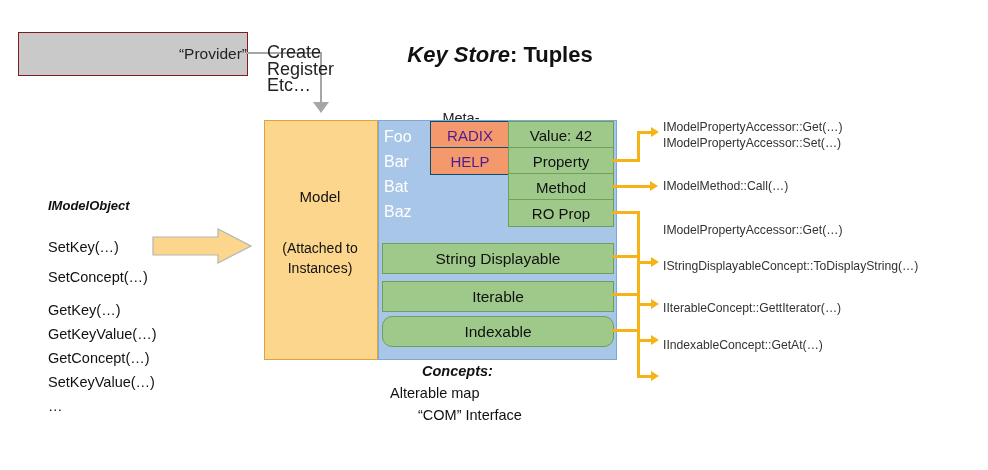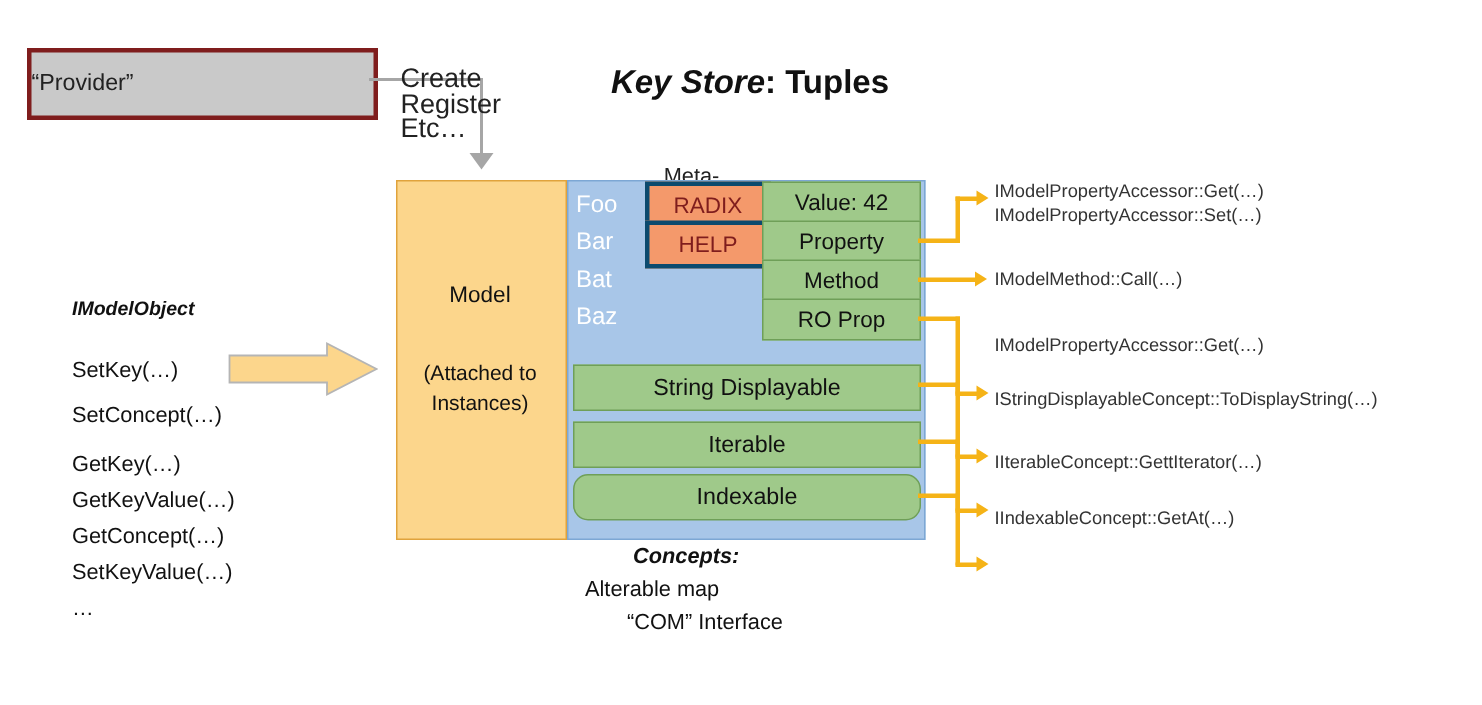--- a/index.html
+++ b/index.html
@@ -4,22 +4,22 @@
 <style>
   html,body{margin:0;padding:0;background:#ffffff;}
   body{width:988px;height:470px;font-family:"Liberation Sans",sans-serif;color:#111;}
   #stage{position:relative;width:988px;height:470px;overflow:hidden;background:#fff;}
 
   .abs{position:absolute;}
 
   
   #provider-box{
     left:18px;top:32px;width:228px;height:42px;
-    background:#c9c9c9;border:3px solid #7f1d1d;
-    display:flex;align-items:center;justify-content:flex-start;
+    background:#c9c9c9;border:1px solid #7f1d1d;
+    display:flex;align-items:center;justify-content:flex-end;
     font-size:15.5px;color:#222;
   }
 
   
   #create-label{
     left:267px;top:44px;width:70px;
     font-size:18px;line-height:16.5px;color:#222;
   }
 
   
@@ -66,22 +66,22 @@
   }
 
   
   #keys{left:384px;top:124px;width:46px;}
   #keys .key-item{
     font-size:16px;color:#ffffff;line-height:25px;height:25px;
   }
 
   
   .meta-cell{
-    background:#f4996b;border:3px solid #0c4a6e;
-    font-size:15px;color:#7f1d1d;
+    background:#f4996b;border:1px solid #0c4a6e;
+    font-size:15px;color:#4c1d95;
     display:flex;align-items:center;justify-content:center;
   }
   #meta-0{left:430px;top:121px;width:78px;height:26px;}
   #meta-1{left:430px;top:147px;width:78px;height:26px;}
 
   
   .green-cell{
     background:#9fc98a;border:1px solid #6f9f58;
     font-size:15px;color:#111;
     display:flex;align-items:center;justify-content:center;

